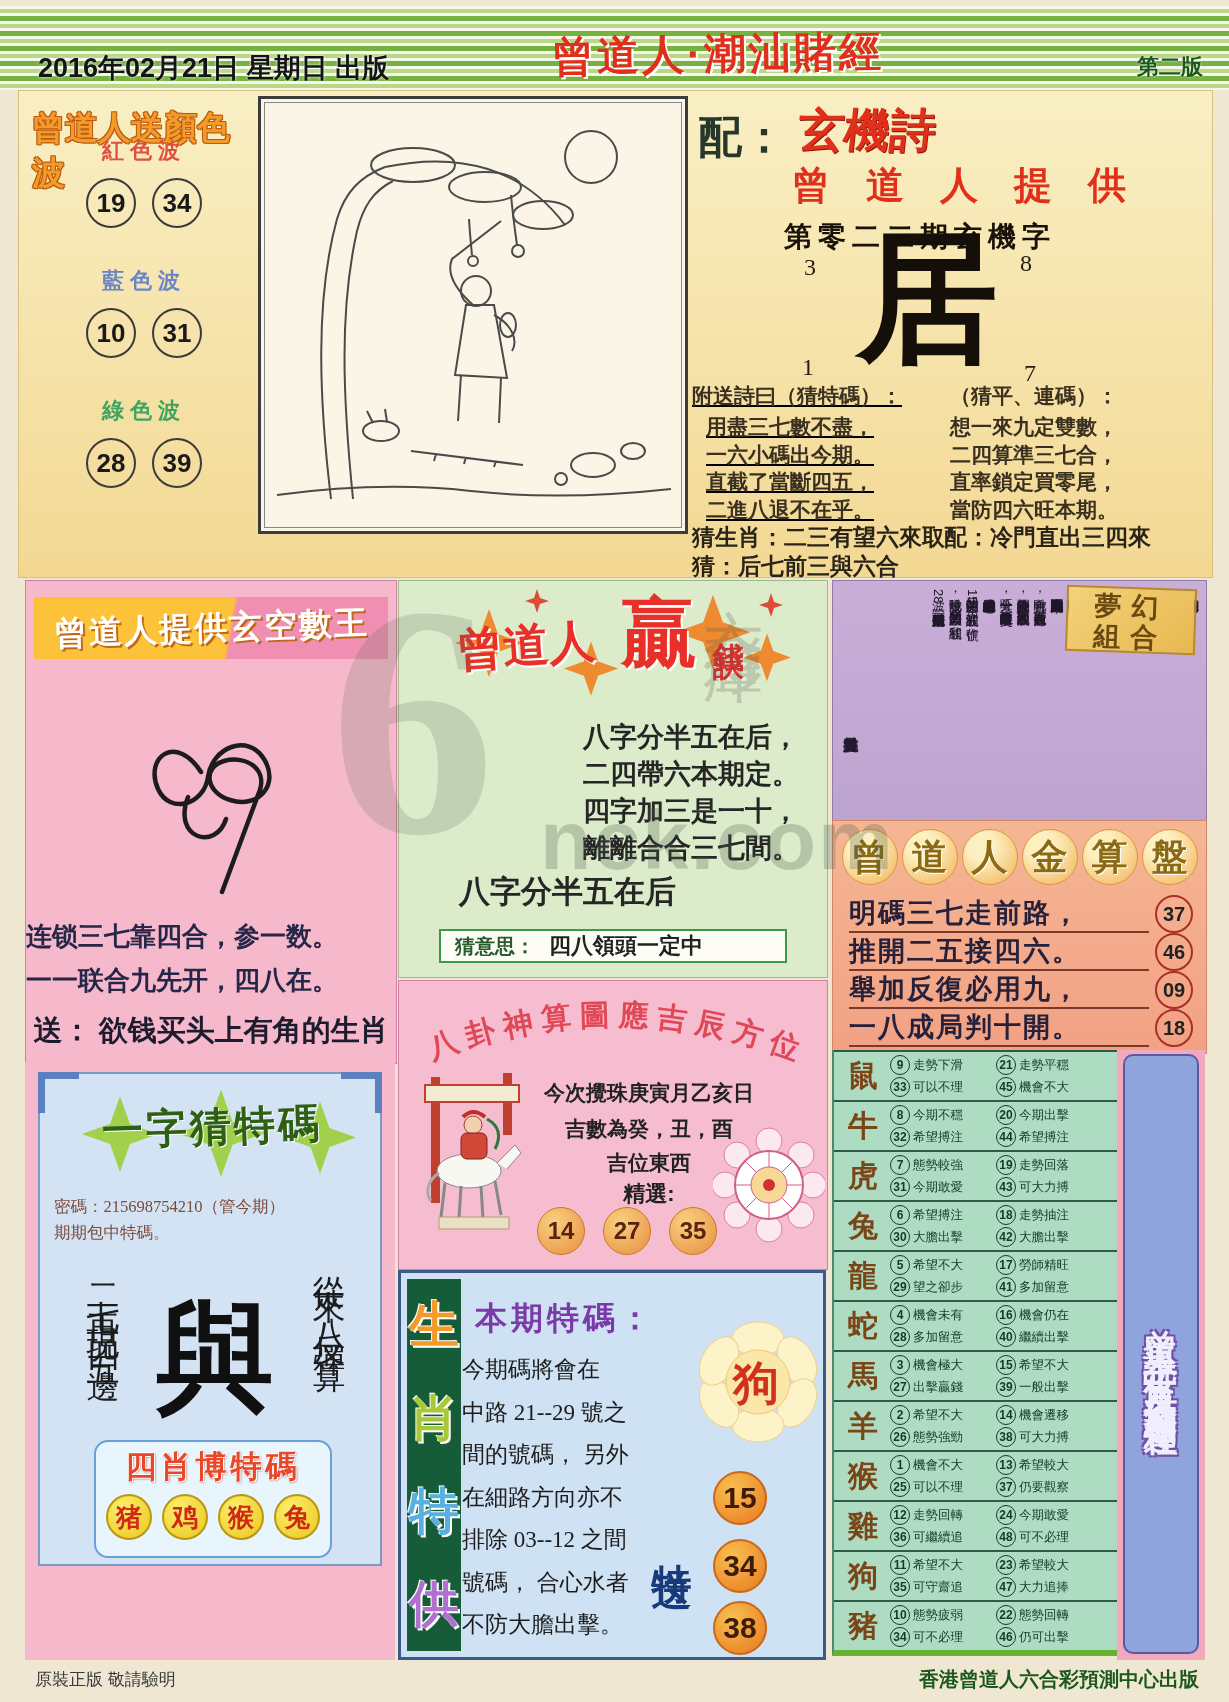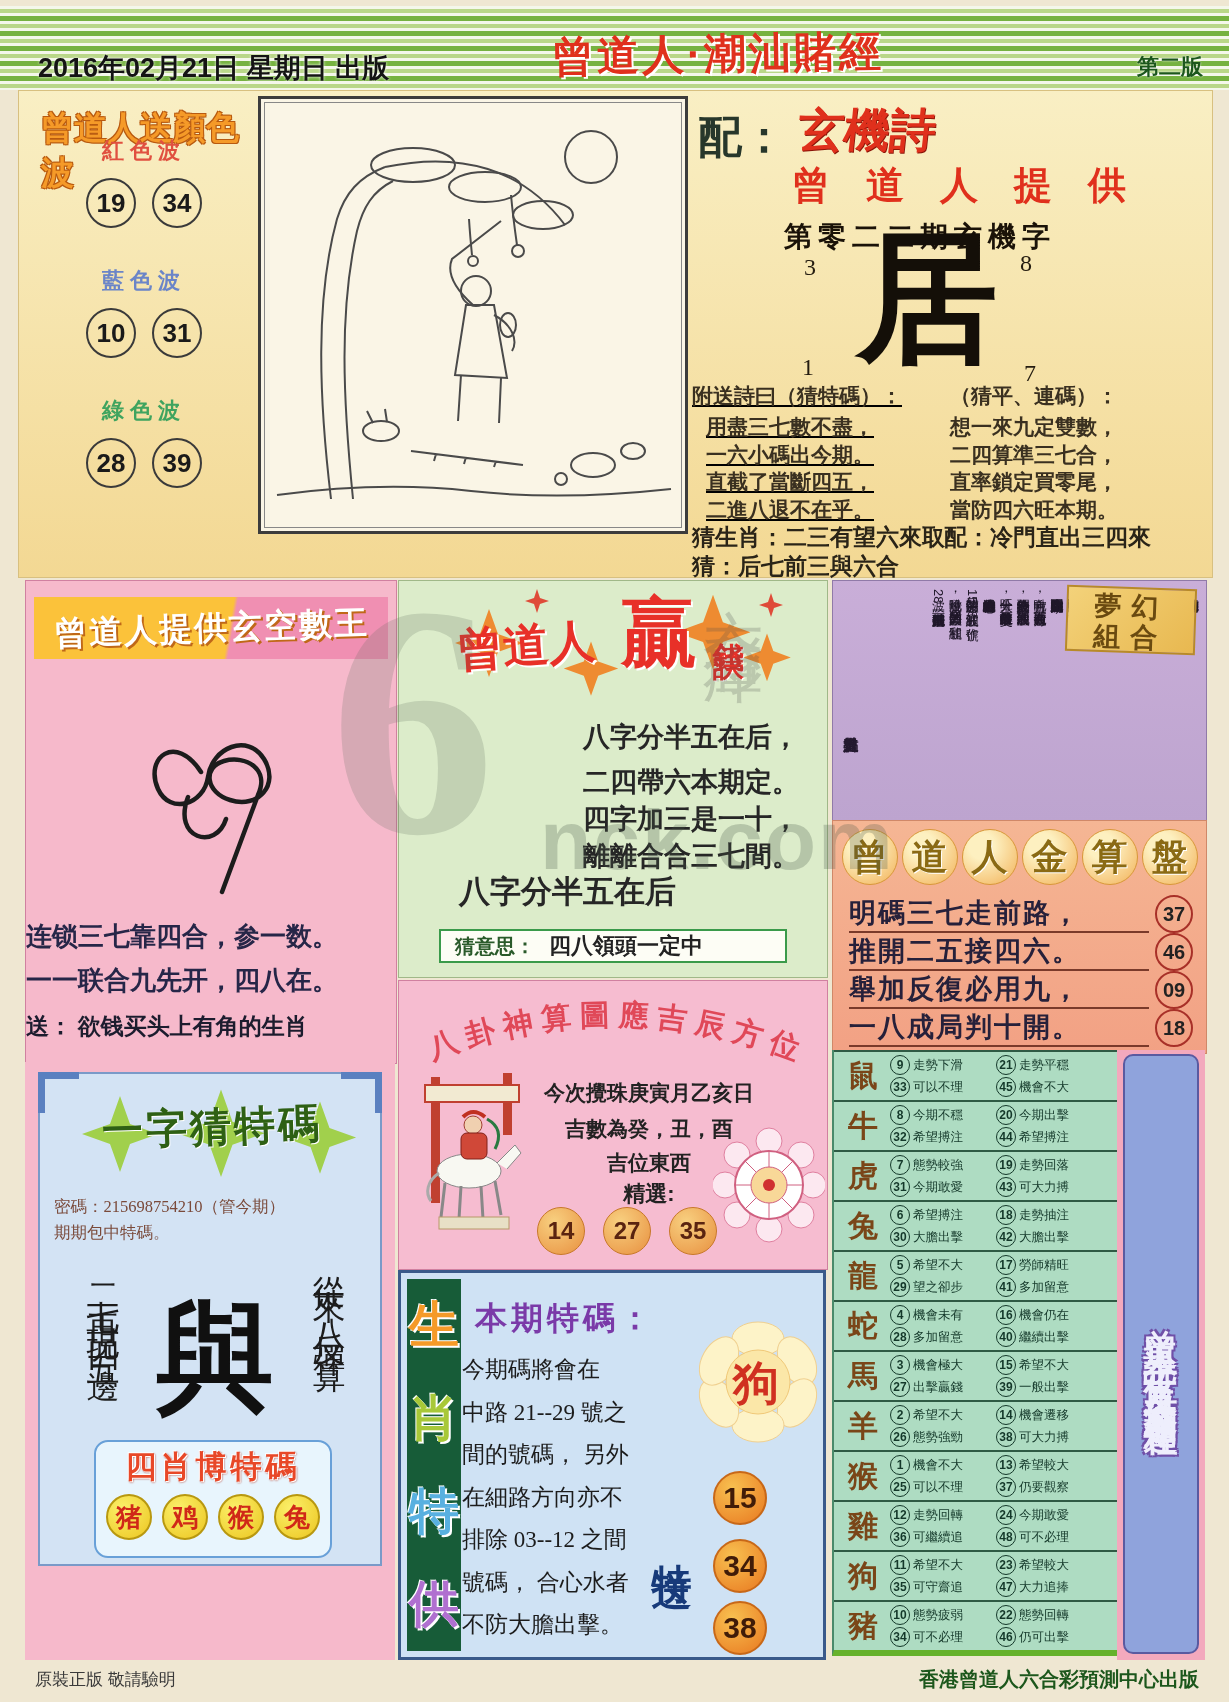--- a/index.html
+++ b/index.html
@@ -13,21 +13,21 @@
   .h-date{left:38px;top:44px;font-size:27px;font-weight:bold;color:#141414;text-shadow:0 0 3px #fff;}
   .h-title{left:552px;top:20px;font-size:42px;font-weight:bold;letter-spacing:3px;
            text-shadow:2px 2px 0 #fff;transform:rotate(-1deg);}
   .h-edition{right:26px;top:46px;font-size:22px;font-weight:bold;color:#1c571c;text-shadow:0 0 2px #fff;}
   
   .band-top{left:18px;top:90px;width:1193px;height:486px;
     background:linear-gradient(180deg,#f9efc4,#f3d893);border:1px solid #d8c080;}
   
   .cw-panel{left:30px;top:98px;width:228px;height:452px;}
   .cw-title{left:2px;top:8px;width:224px;font-size:33px;font-weight:bold;color:#f59a28;
-    text-shadow:1px 1px 0 #b85a10,-1px -1px 0 #b85a10,1px -1px 0 #b85a10,-1px 1px 0 #b85a10;margin-left:9px;}
+    text-shadow:1px 1px 0 #b85a10,-1px -1px 0 #b85a10,1px -1px 0 #b85a10,-1px 1px 0 #b85a10;}
   .cw-group{position:absolute;width:228px;text-align:center;}
   .cw-label{font-size:22px;font-weight:bold;letter-spacing:6px;}
   .cw-nums{display:flex;justify-content:center;gap:16px;margin-top:12px;}
   .cw-circle{width:46px;height:46px;border-radius:50%;border:2px solid #3a3a3a;display:flex;
     align-items:center;justify-content:center;font-size:26px;font-weight:bold;color:#1a1a1a;}
   
   .illus{left:258px;top:96px;width:424px;height:432px;background:#faf5e6;border:3px solid #3c3c3c;
          box-shadow:inset 0 0 0 3px #faf5e6, inset 0 0 0 4px #888;}
   
   .mystic{left:688px;top:96px;width:520px;height:480px;}
@@ -42,21 +42,21 @@
   .m-head{font-size:21px;font-weight:bold;color:#3a3020;}
   .m-line{font-size:21px;font-weight:bold;color:#3a3020;line-height:27.5px;}
   .m-guess{font-size:23px;font-weight:bold;color:#2a2418;}
   
   .pink-panel{left:25px;top:580px;width:370px;height:482px;background:#f6b9cb;border:1px solid #d080a0;}
   .xk-banner{left:8px;top:16px;width:354px;height:62px;background:linear-gradient(100deg,#fbc23a 55%,#f08fb2 56%);
     display:flex;align-items:center;justify-content:center;}
   .xk-banner span{font-size:33px;font-weight:bold;color:#fff;letter-spacing:2px;
     text-shadow:2px 2px 0 #c06818;transform:rotate(-2deg);white-space:nowrap;}
   .xk-line{width:370px;text-align:left;font-size:26px;font-weight:bold;color:#262648;}
-  .xk-gift{width:370px;font-size:23px;font-weight:bold;color:#1c1c2e;}
+  .xk-gift{width:370px;text-align:center;font-size:29px;font-weight:bold;color:#1c1c2e;}
   
   .green-panel{left:398px;top:580px;width:428px;height:396px;background:#dcecca;border:1px solid #a0b888;}
   .w-t1{left:58px;top:34px;font-size:46px;font-weight:bold;color:#e83028;transform:rotate(-4deg);
         text-shadow:2px 2px 0 #fff;}
   .w-t2{left:222px;top:2px;font-size:76px;font-weight:bold;color:#e83028;text-shadow:2px 2px 0 #fff;}
   .w-t3{left:308px;top:38px;font-size:31px;font-weight:bold;color:#e83028;writing-mode:vertical-rl;
         text-shadow:1px 1px 0 #fff;letter-spacing:4px;}
   .w-line{left:92px;font-size:27px;font-weight:bold;color:#262626;}
   .w-line5{left:60px;top:290px;font-size:31px;font-weight:bold;color:#262626;}
   .w-hint{left:40px;top:348px;width:348px;height:34px;background:#fdfdf5;border:2px solid #3a9a4a;
@@ -287,21 +287,21 @@
         <polygon points="12,0 15,9 24,12 15,15 12,24 9,15 0,12 9,9" transform="translate(96,8)"></polygon>
         <polygon points="12,0 15,9 24,12 15,15 12,24 9,15 0,12 9,9" transform="translate(330,12)"></polygon>
       </g>
     </svg>
     <div class="abs w-t1">曾道人</div>
     <div class="abs w-t2">贏</div>
     <div class="abs w-t3">錢訣</div>
     <div class="abs" style="left:92px;top:138px;">
 
     <div class="w-line serif" style="position:relative;line-height:37px;">八字分半五在后，</div>
-        <div class="w-line serif" style="position:relative;line-height:37px;margin-top:8px;">二四帶六本期定。</div>
+        <div class="w-line serif" style="position:relative;line-height:37px;">二四帶六本期定。</div>
         <div class="w-line serif" style="position:relative;line-height:37px;">四字加三是一十，</div>
         <div class="w-line serif" style="position:relative;line-height:37px;">離離合合三七間。</div>
       </div>
     <div class="abs w-line5 serif">八字分半五在后</div>
     <div class="abs w-hint">
       <span class="lab">猜意思：</span>
       <span class="txt serif">四八領頭一定中</span>
     </div>
   </div>
 

